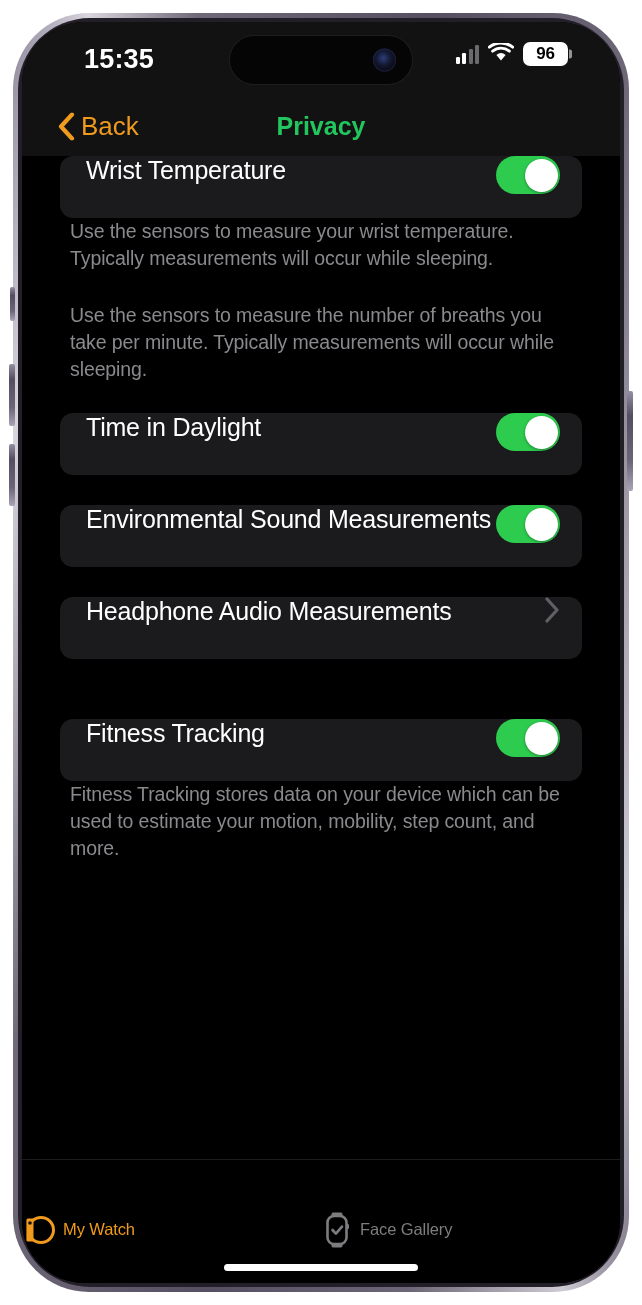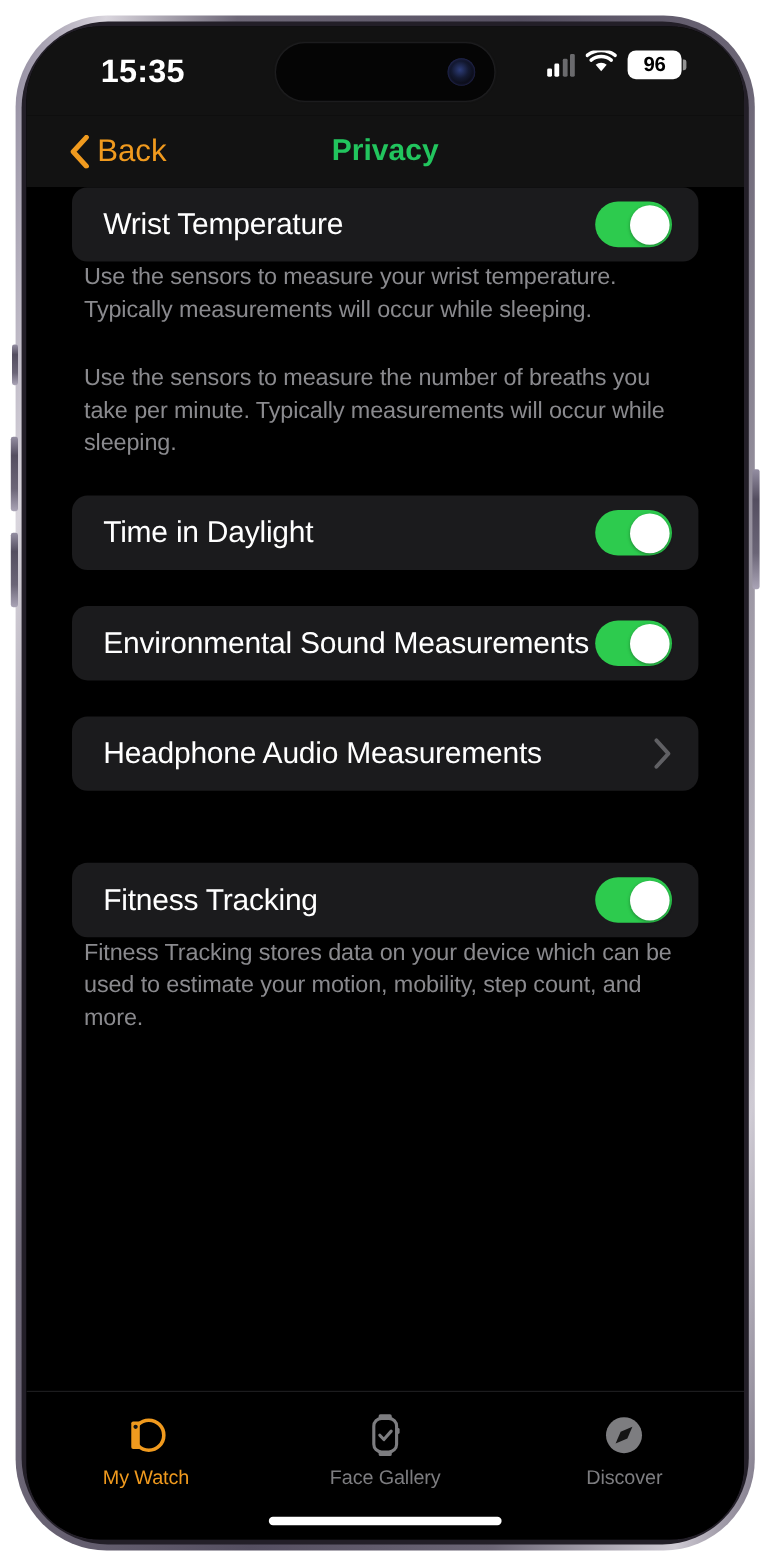--- a/index.html
+++ b/index.html
@@ -106,21 +106,21 @@
   
   #content{
     position:absolute; top:134px; left:0; width:100%; bottom:124px;
     background:#000; overflow:hidden;
   }
   .card{
     margin:0 38px;
     background:#1b1b1d;
     border-radius:13px;
     min-height:62px;
-    display:flex; align-items:center;
+    display:flex; 
     padding:0 22px 0 26px;
     cursor:pointer;
   }
   .card-label{
     color:#fff; font-size:25px; flex:1; letter-spacing:-.2px;
   }
   .desc{
     color:#8a8a8e; font-size:19.5px; line-height:27px;
     margin:0 50px 0 48px;
     letter-spacing:-.1px;
@@ -140,21 +140,21 @@
   .chev-right{ flex:none; opacity:.55; }
 
   
   #tab-bar{
     position:absolute; bottom:0; left:0; width:100%; height:124px;
     background:#000;
     border-top:1px solid #1c1c1e;
     display:flex;
   }
   .tab{
-    flex:1; display:flex; flex-direction:column;
+    flex:1; display:flex; flex-direction:row;
     align-items:center; justify-content:flex-start;
     padding-top:16px; gap:7px; cursor:pointer;
   }
   .tab-label{ font-size:16.5px; color:#7d7d80; letter-spacing:-.1px; }
   .tab.active .tab-label{ color:#f09a1e; }
   .tab-icon{ height:40px; display:flex; align-items:center; justify-content:center; }
   #home-indicator{
     position:absolute; bottom:12px; left:50%; transform:translateX(-50%);
     width:194px; height:7px; border-radius:4px; background:#fff;
   }
@@ -277,26 +277,17 @@
           <path d="M10.5 5.5 h11 v-2.3 a1.6 1.6 0 0 0 -1.6 -1.6 h-7.8 a1.6 1.6 0 0 0 -1.6 1.6 Z" fill="#7d7d80"></path>
           <path d="M10.5 32.5 h11 v2.3 a1.6 1.6 0 0 1 -1.6 1.6 h-7.8 a1.6 1.6 0 0 1 -1.6 -1.6 Z" fill="#7d7d80"></path>
           <rect x="6.5" y="5" width="19" height="28" rx="6.5" fill="none" stroke="#7d7d80" stroke-width="2.6"></rect>
           <path d="M11.5 19 l3.4 3.6 l6.1 -7" stroke="#7d7d80" stroke-width="2.6" fill="none" stroke-linecap="round" stroke-linejoin="round"></path>
           <rect x="25.6" y="13" width="2.4" height="5" rx="1.2" fill="#7d7d80"></rect>
         </svg>
       </span>
       <span class="tab-label">Face Gallery</span>
     </div>
 
-    <div class="tab">
-      <span class="tab-icon">
-        <svg width="36" height="36" viewBox="0 0 36 36">
-          <circle cx="18" cy="18" r="15" fill="#7d7d80"></circle>
-          <path d="M25 11 L15.2 15.2 L11 25 L20.8 20.8 Z" fill="#151515"></path>
-        </svg>
-      </span>
-      <span class="tab-label">Discover</span>
-    </div>
 
     <div id="home-indicator"></div>
   </div>
 
 </div>
 
 </body></html>

